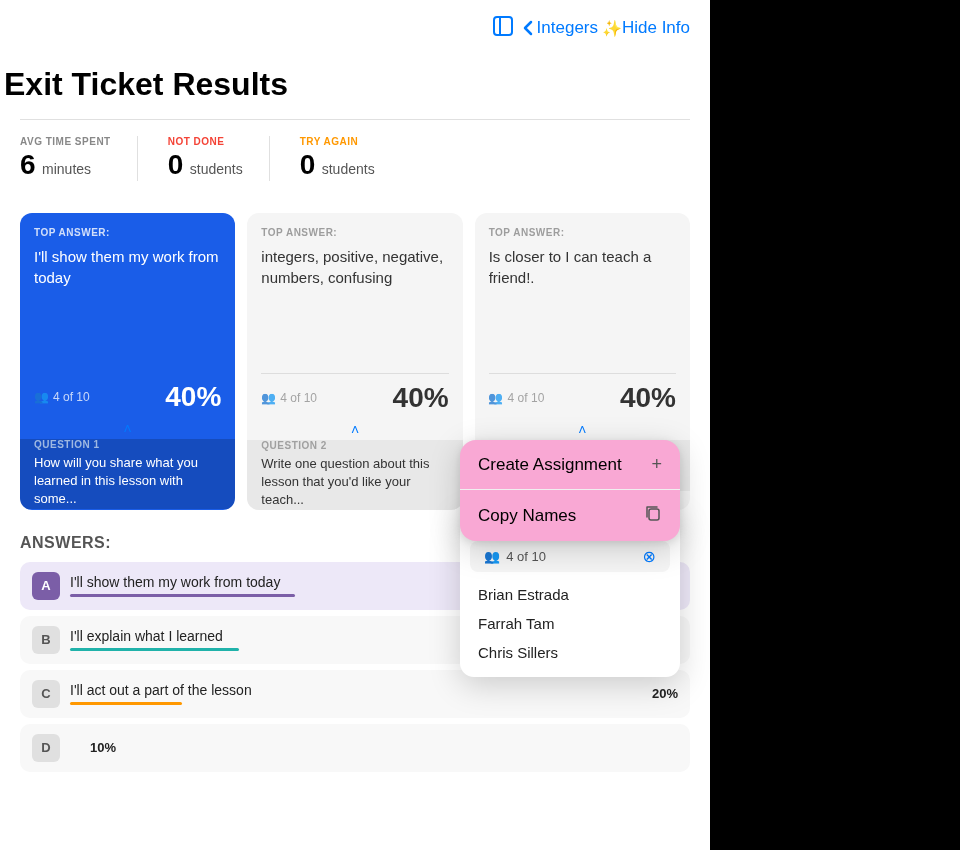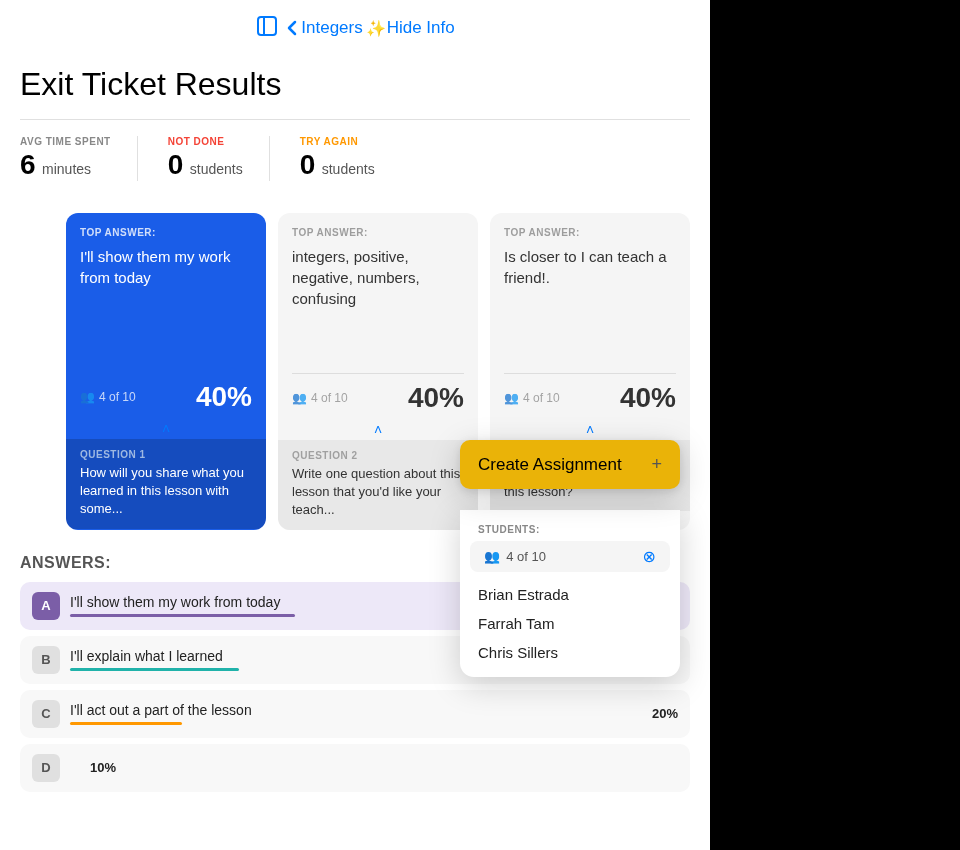--- a/index.html
+++ b/index.html
@@ -13,21 +13,21 @@
     .main-panel {
       width: 710px;
       height: 850px;
       background: #fff;
       position: relative;
       overflow: hidden;
     }
     .top-nav {
       display: flex;
       align-items: center;
-      justify-content: center;
+      justify-content: flex-end;
       padding: 14px 20px;
       border-bottom: none;
     }
     .nav-left {
       display: flex;
       align-items: center;
       gap: 8px;
     }
     .sidebar-icon {
       width: 24px;
@@ -46,23 +46,23 @@
     }
     .hide-info-btn {
       color: #007AFF;
       font-size: 17px;
       cursor: pointer;
       background: none;
       border: none;
     }
     .page-title {
       font-size: 32px;
-      font-weight: 400;
+      font-weight: 700;
       color: #000;
-      padding: 10px 20px 16px;
+      padding: 10px 4px 16px;
     }
     .divider {
       height: 1px;
       background: #e0e0e0;
       margin: 0 20px;
     }
     .stats-row {
       display: flex;
       align-items: flex-start;
       gap: 0;
@@ -96,21 +96,20 @@
     }
     .stat-label.done { color: #4CAF50; }
     .stat-label.not-done { color: #F44336; }
     .stat-label.try-again { color: #FF9800; }
 
     .cards-row {
       display: flex;
       gap: 12px;
       padding: 16px 20px;
       overflow: visible;
-      margin-left: 46px;
     }
     .question-card {
       flex: 1;
       border-radius: 12px;
       overflow: hidden;
       min-height: 240px;
       position: relative;
     }
     .card-blue {
       background: #1a5de8;
@@ -150,21 +149,21 @@
       display: flex;
       align-items: center;
       gap: 4px;
     }
     .card-pct {
       font-size: 28px;
       font-weight: 700;
     }
     .card-bottom {
       background: rgba(0,0,0,0.12);
-      padding: 10px 14px;
+      padding: 0 14px;
     }
     .card-blue .card-bottom {
       background: rgba(0,0,0,0.18);
     }
     .card-gray .card-bottom {
       background: #e8e8e8;
     }
     .card-q-label {
       font-size: 10px;
       font-weight: 600;
@@ -253,22 +252,22 @@
       min-width: 36px;
       text-align: right;
     }
 
     
     .popup-menu {
       position: absolute;
       left: 460px;
       top: 440px;
       width: 220px;
-      background: #eab308;
-      border-radius: 10px;
+      background: #f9a8d4;
+      border-radius: 16px;
       box-shadow: 0 8px 32px rgba(0,0,0,0.18), 0 2px 8px rgba(0,0,0,0.10);
       z-index: 100;
       overflow: hidden;
     }
     .popup-menu-item {
       display: flex;
       align-items: center;
       justify-content: space-between;
       padding: 14px 18px;
       font-size: 17px;
@@ -480,20 +479,29 @@
       <div class="answer-letter">D</div>
       <div class="answer-pct">10%</div>
     </div>
   </div>
 
   <div class="popup-menu">
     <div class="popup-menu-item">
       <span>Create Assignment</span>
       <span class="popup-icon">+</span>
     </div>
+    <div class="popup-menu-item">
+      <span>Copy Names</span>
+      <span class="popup-icon">
+        <svg width="18" height="18" viewBox="0 0 18 18" fill="none" stroke="#555" stroke-width="1.5">
+          <rect x="5" y="5" width="10" height="11" rx="2"></rect>
+          <path d="M3 13V3h10" stroke-linecap="round" stroke-linejoin="round"></path>
+        </svg>
+      </span>
+    </div>
   </div>
 
   <div class="students-section">
     <div class="students-header">STUDENTS:</div>
     <div class="students-count-row">
       <div class="students-count-label">
         <span>👥</span>
         <span>4 of 10</span>
       </div>
       <div class="students-x-btn">⊗</div>

